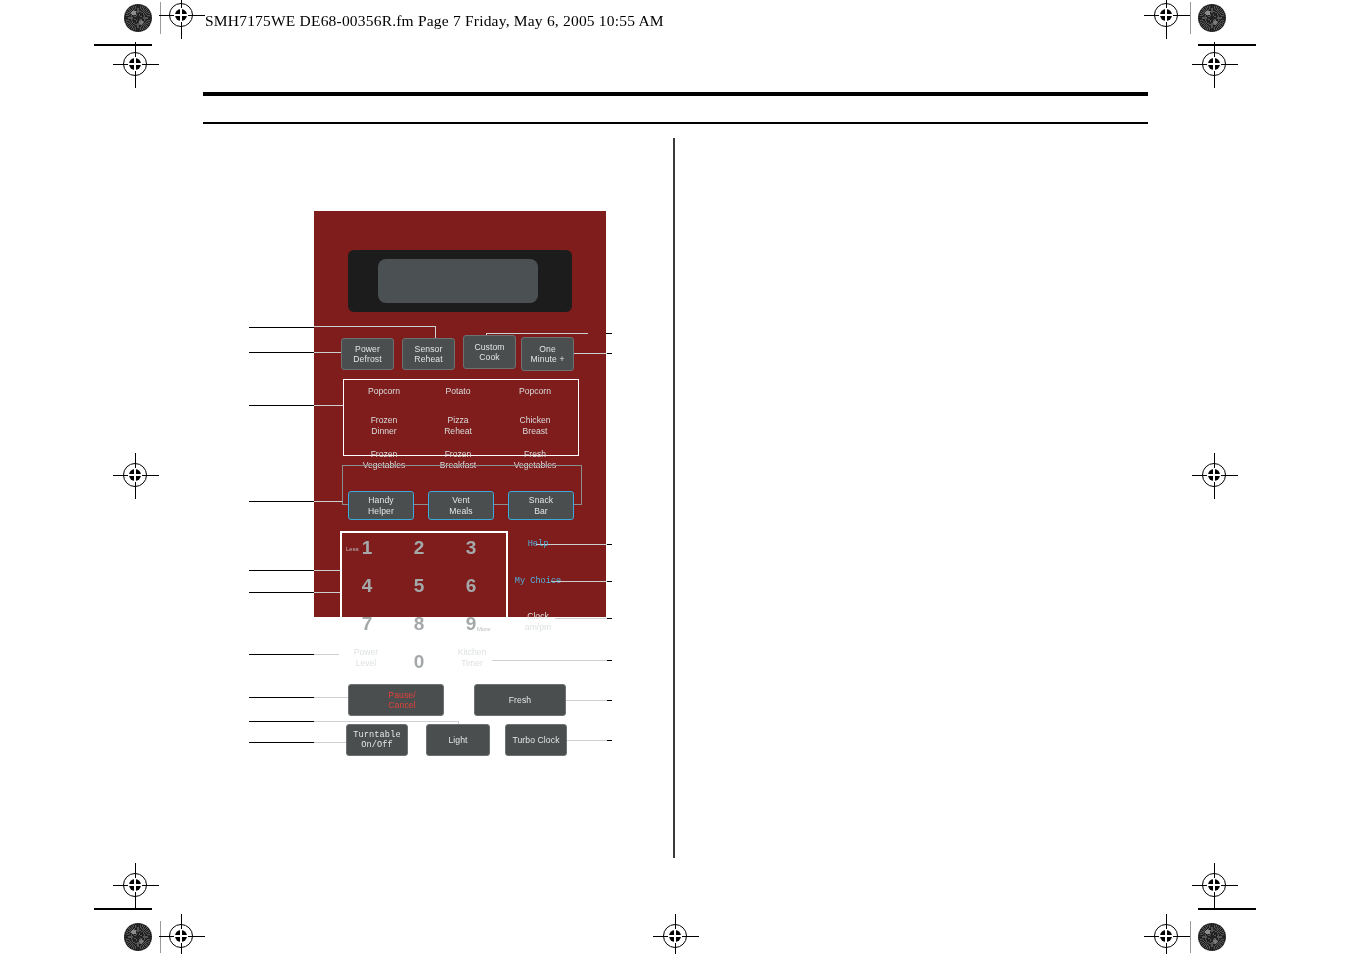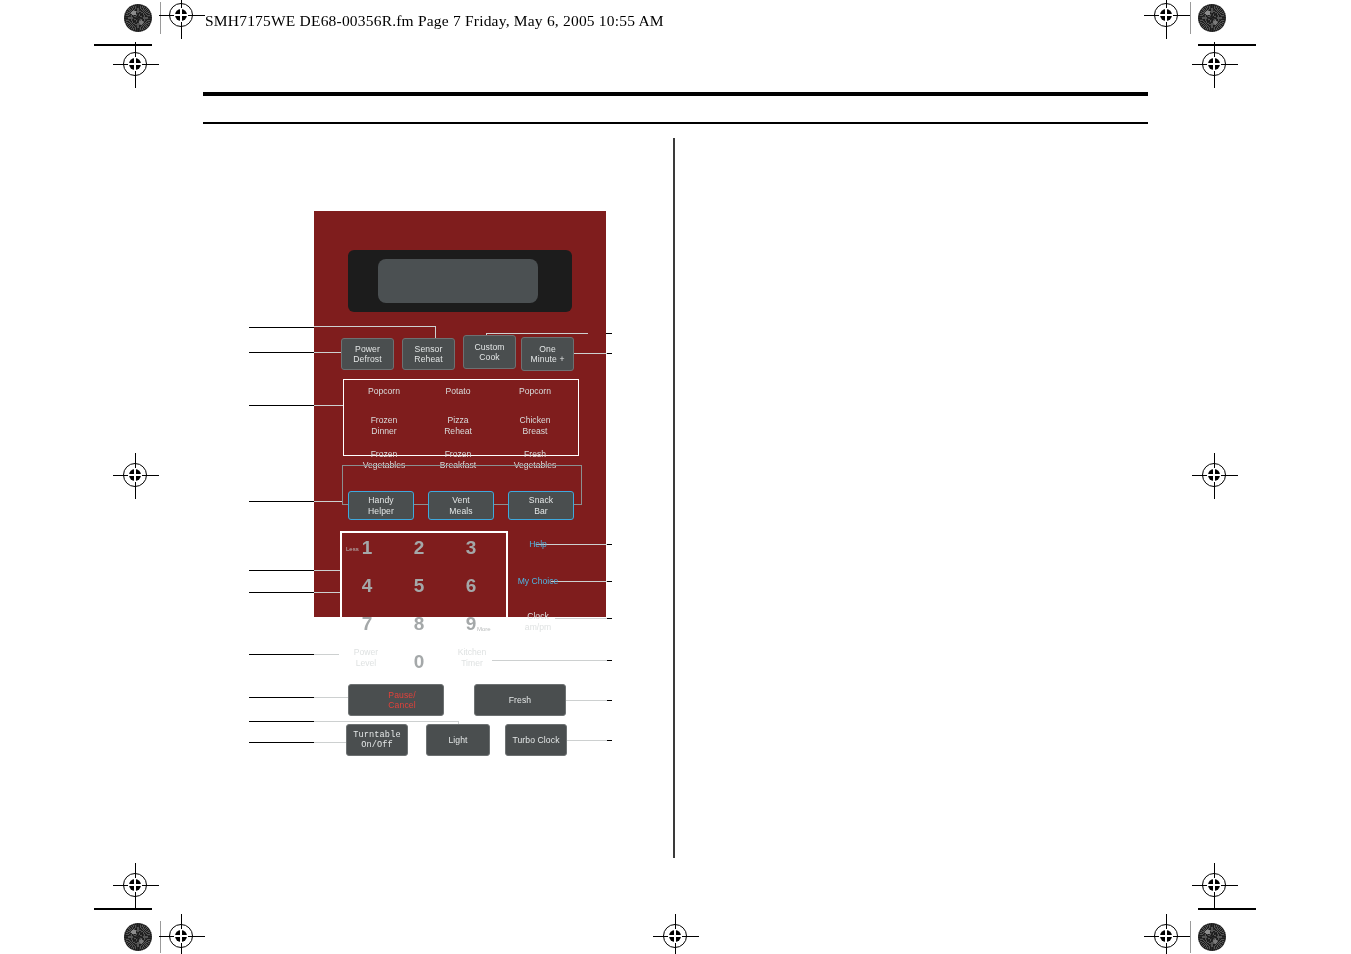--- a/index.html
+++ b/index.html
@@ -193,21 +193,21 @@
 
   .txtlabel {
     position: absolute;
     color: #dfe2e2;
     font-size: 8.6px;
     line-height: 10.5px;
     text-align: center;
     white-space: pre-line;
     width: 72px;
   }
-  .txtlabel.cyan { color: #4fb3e0; }
+  .txtlabel.cyan { color: #4fb3e0; font-family: Liberation Mono, monospace; }
 
   
   .lead-black { position: absolute; background: #000; height: 1.2px; }
   .lead-white { position: absolute; background: #cdd0d0; }
 </style>
 </head>
 <body>
 
 <div id="page">
 

